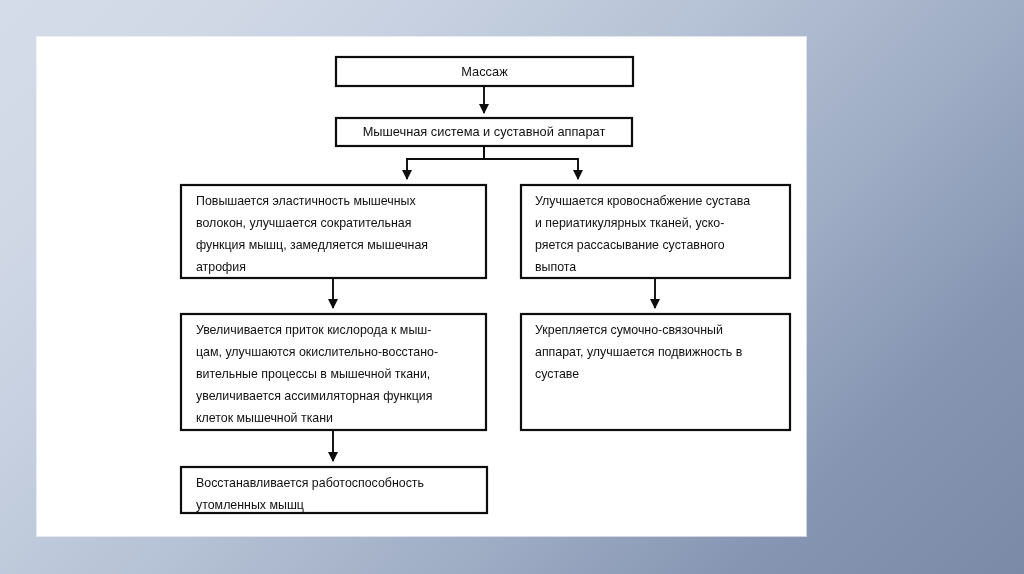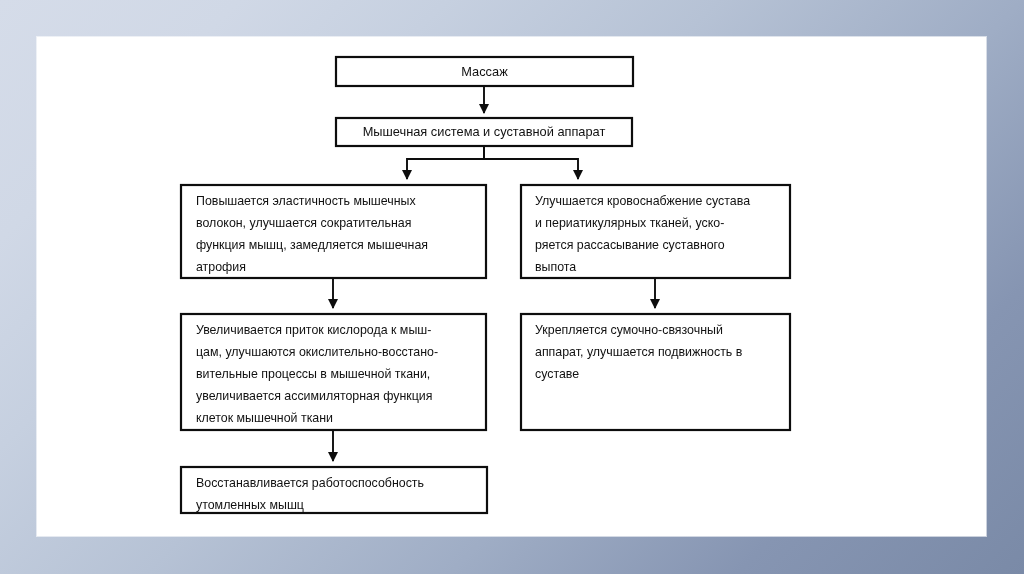--- a/index.html
+++ b/index.html
@@ -35,21 +35,21 @@
                 #c6d0e0 28%,
                 #b6c2d5 45%,
                 #9fadc5 64%,
                 #8695b2 82%,
                 #7a8aa7 100%);
   }
   #panel {
     position: absolute;
     left: 37px;
     top: 37px;
-    width: 949px;
+    width: 769px;
     height: 499px;
     background: #ffffff;
     box-shadow: 0 0 0 1px rgba(255,255,255,0.6);
   }
   #chart-svg {
     position: absolute;
     left: 0;
     top: 0;
     width: 949px;
     height: 499px;

